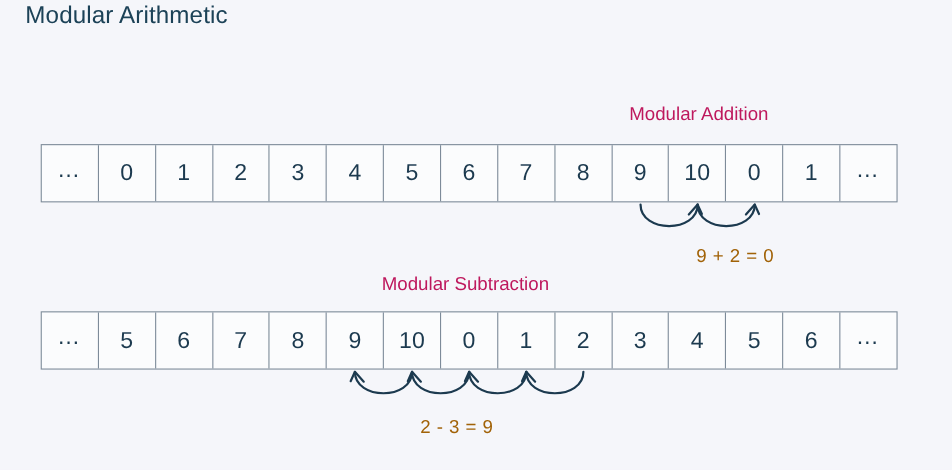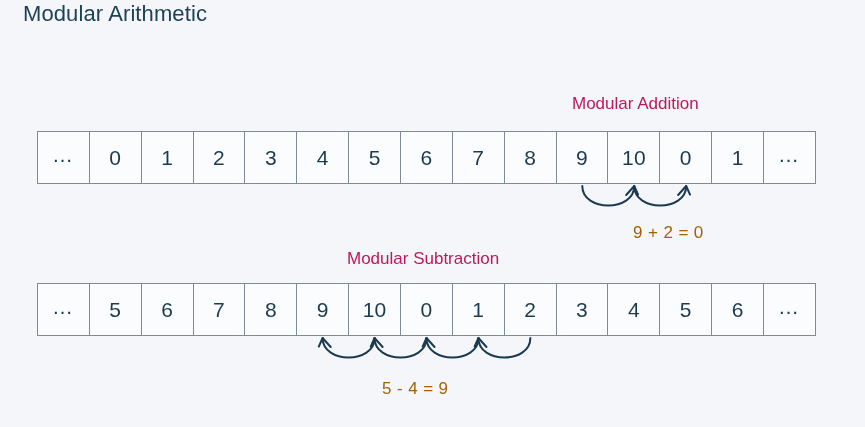--- a/index.html
+++ b/index.html
@@ -161,21 +161,21 @@
       <div class="cell">0</div>
       <div class="cell">1</div>
       <div class="cell">2</div>
       <div class="cell">3</div>
       <div class="cell">4</div>
       <div class="cell">5</div>
       <div class="cell">6</div>
       <div class="cell ellipsis">…</div>
     </div>
 
-  <div class="equation" id="equation-subtraction">5 - 4 = 9</div>
+  <div class="equation" id="equation-subtraction">2 - 3 = 9</div>
 
   <svg class="arc-layer" id="arc-layer" viewBox="0 0 865 427" xmlns="http://www.w3.org/2000/svg">
       <path d="M 582.3 186 C 582.3 212 634.2333333333333 212 634.2333333333333 186" fill="none" stroke="#1c3a4f" stroke-width="2" stroke-linecap="round"></path>
       <path d="M 626.1833333333334 195 L 634.2333333333333 186 L 638.0833333333334 194.55" fill="none" stroke="#1c3a4f" stroke-width="2" stroke-linecap="round" stroke-linejoin="round"></path>
       <path d="M 634.2333333333333 186 C 634.2333333333333 212 686.1666666666666 212 686.1666666666666 186" fill="none" stroke="#1c3a4f" stroke-width="2" stroke-linecap="round"></path>
       <path d="M 678.1166666666667 195 L 686.1666666666666 186 L 690.0166666666667 194.55" fill="none" stroke="#1c3a4f" stroke-width="2" stroke-linecap="round" stroke-linejoin="round"></path>
       <path d="M 530.3666666666666 338 C 530.3666666666666 364 478.4333333333333 364 478.4333333333333 338" fill="none" stroke="#1c3a4f" stroke-width="2" stroke-linecap="round"></path>
       <path d="M 486.4833333333333 347 L 478.4333333333333 338 L 474.58333333333326 346.55" fill="none" stroke="#1c3a4f" stroke-width="2" stroke-linecap="round" stroke-linejoin="round"></path>
       <path d="M 478.4333333333333 338 C 478.4333333333333 364 426.5 364 426.5 338" fill="none" stroke="#1c3a4f" stroke-width="2" stroke-linecap="round"></path>
       <path d="M 434.55 347 L 426.5 338 L 422.65 346.55" fill="none" stroke="#1c3a4f" stroke-width="2" stroke-linecap="round" stroke-linejoin="round"></path>

